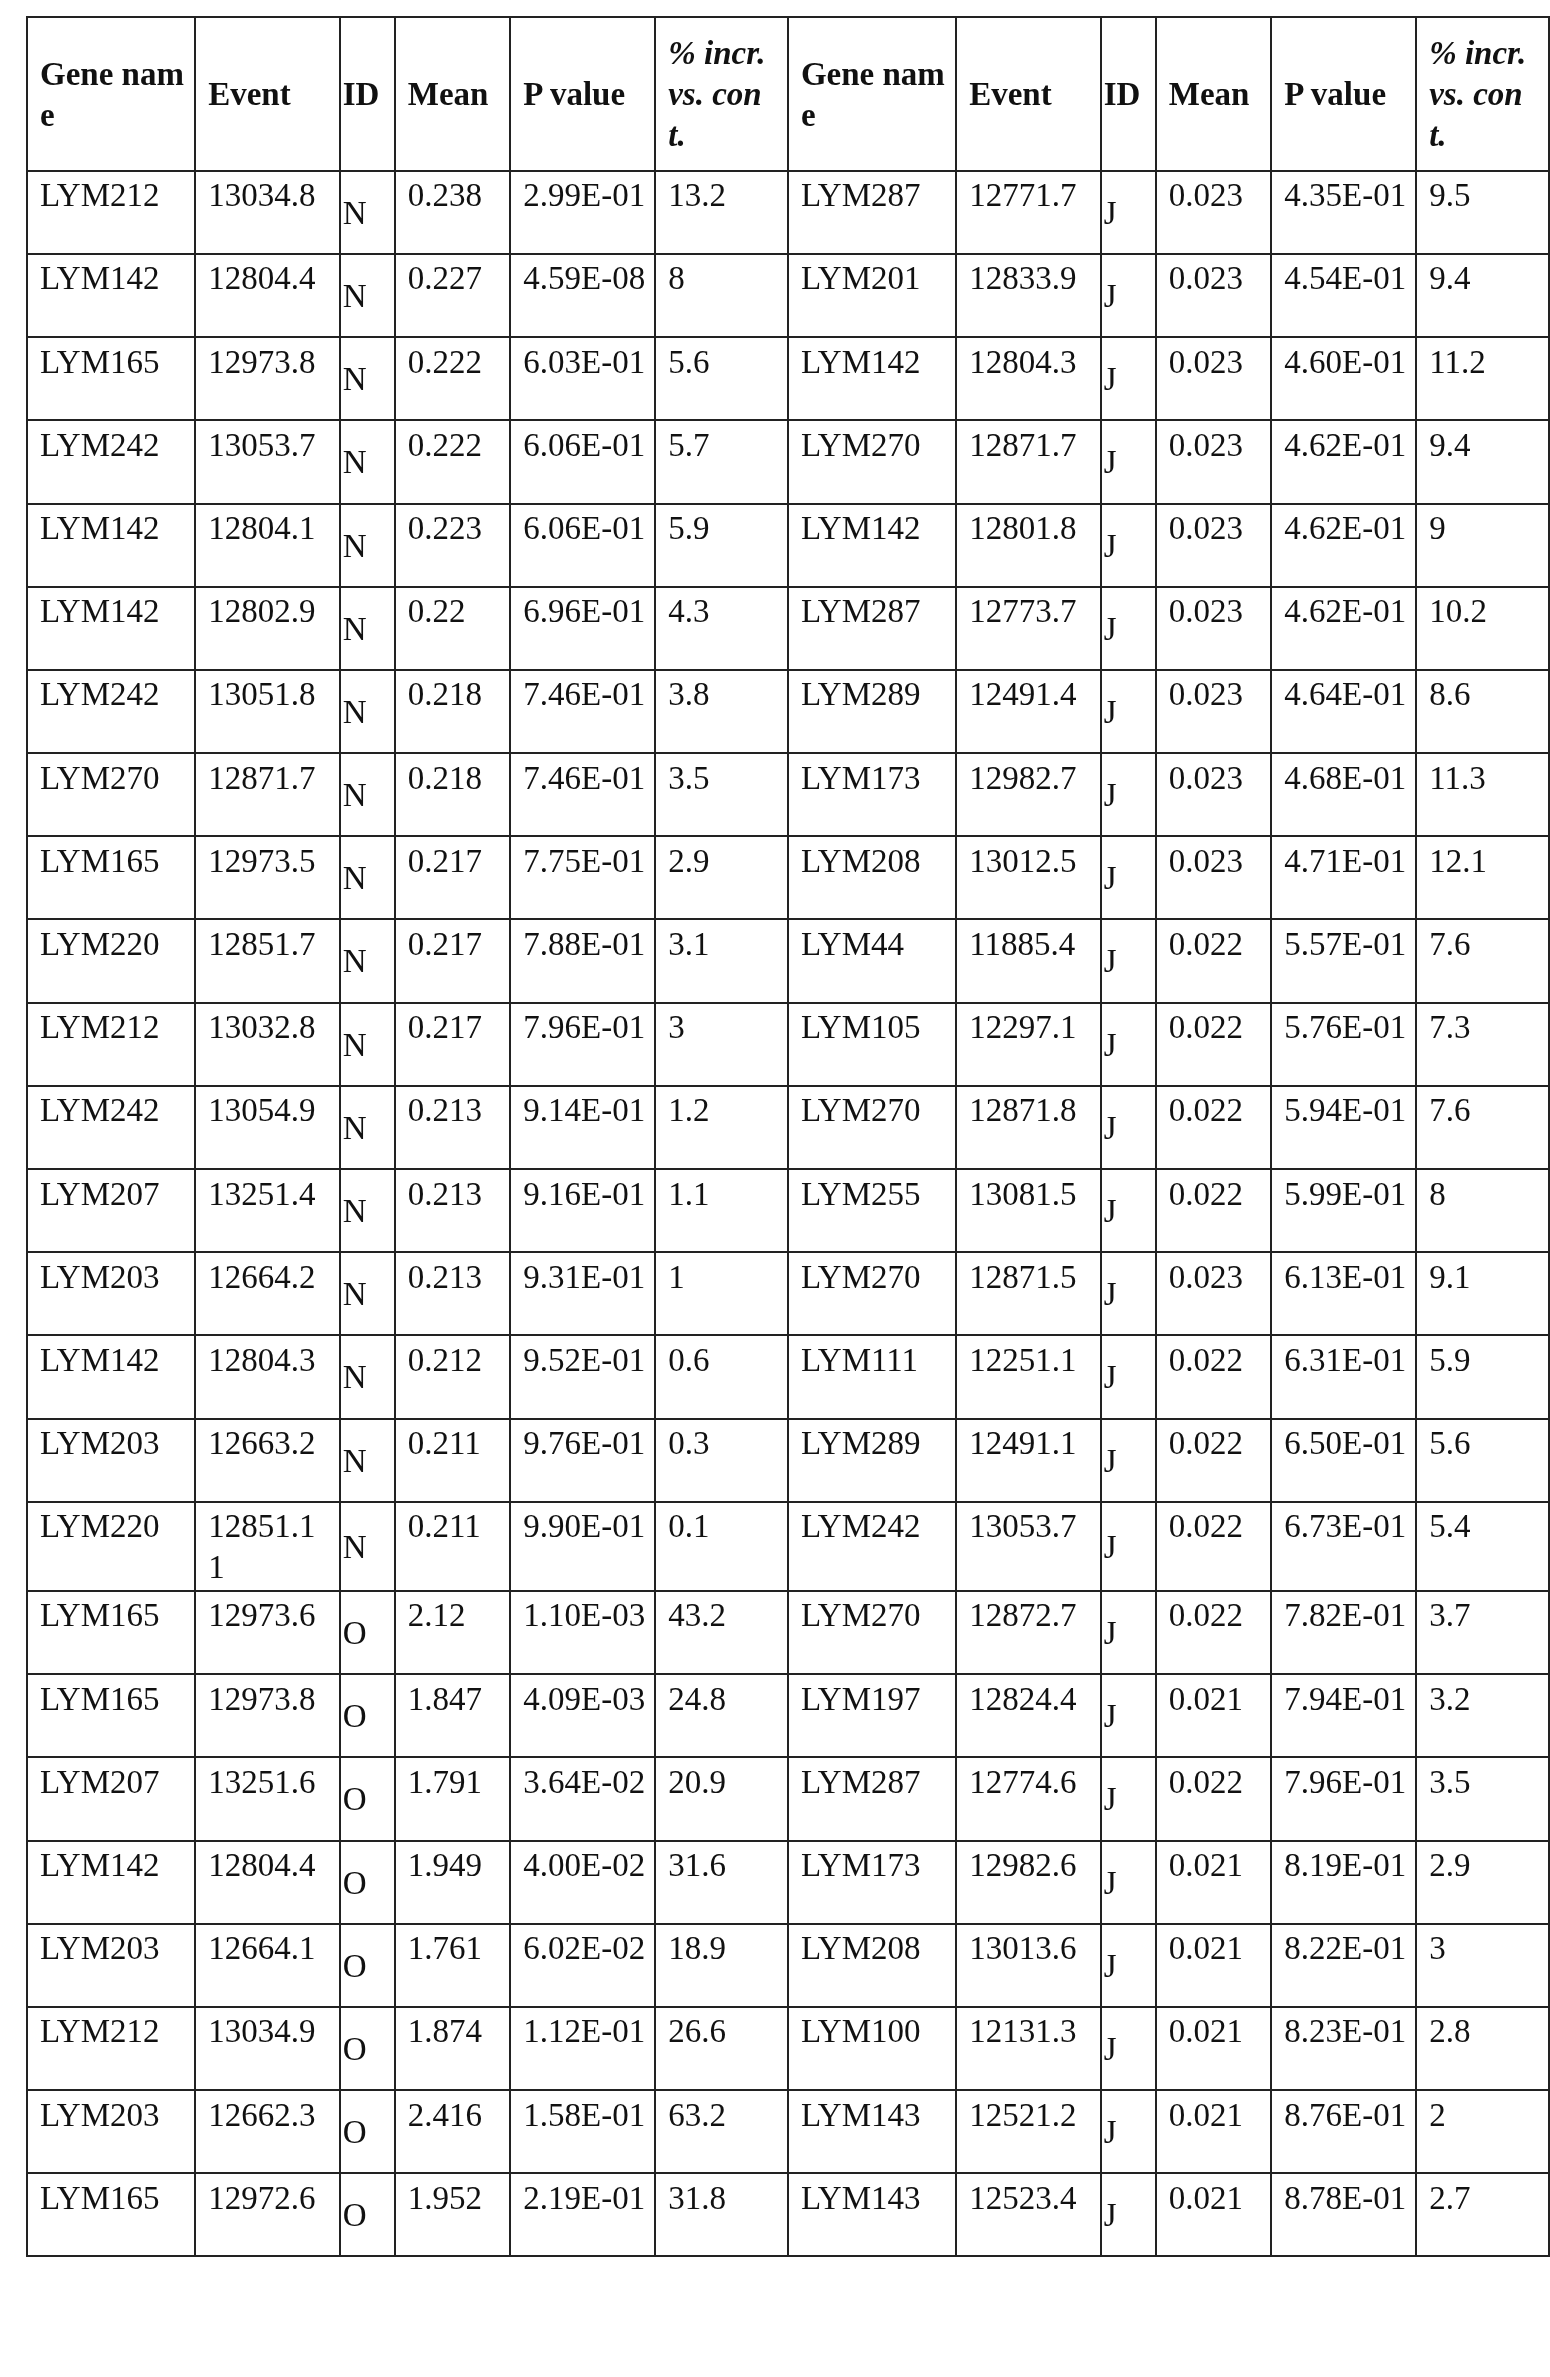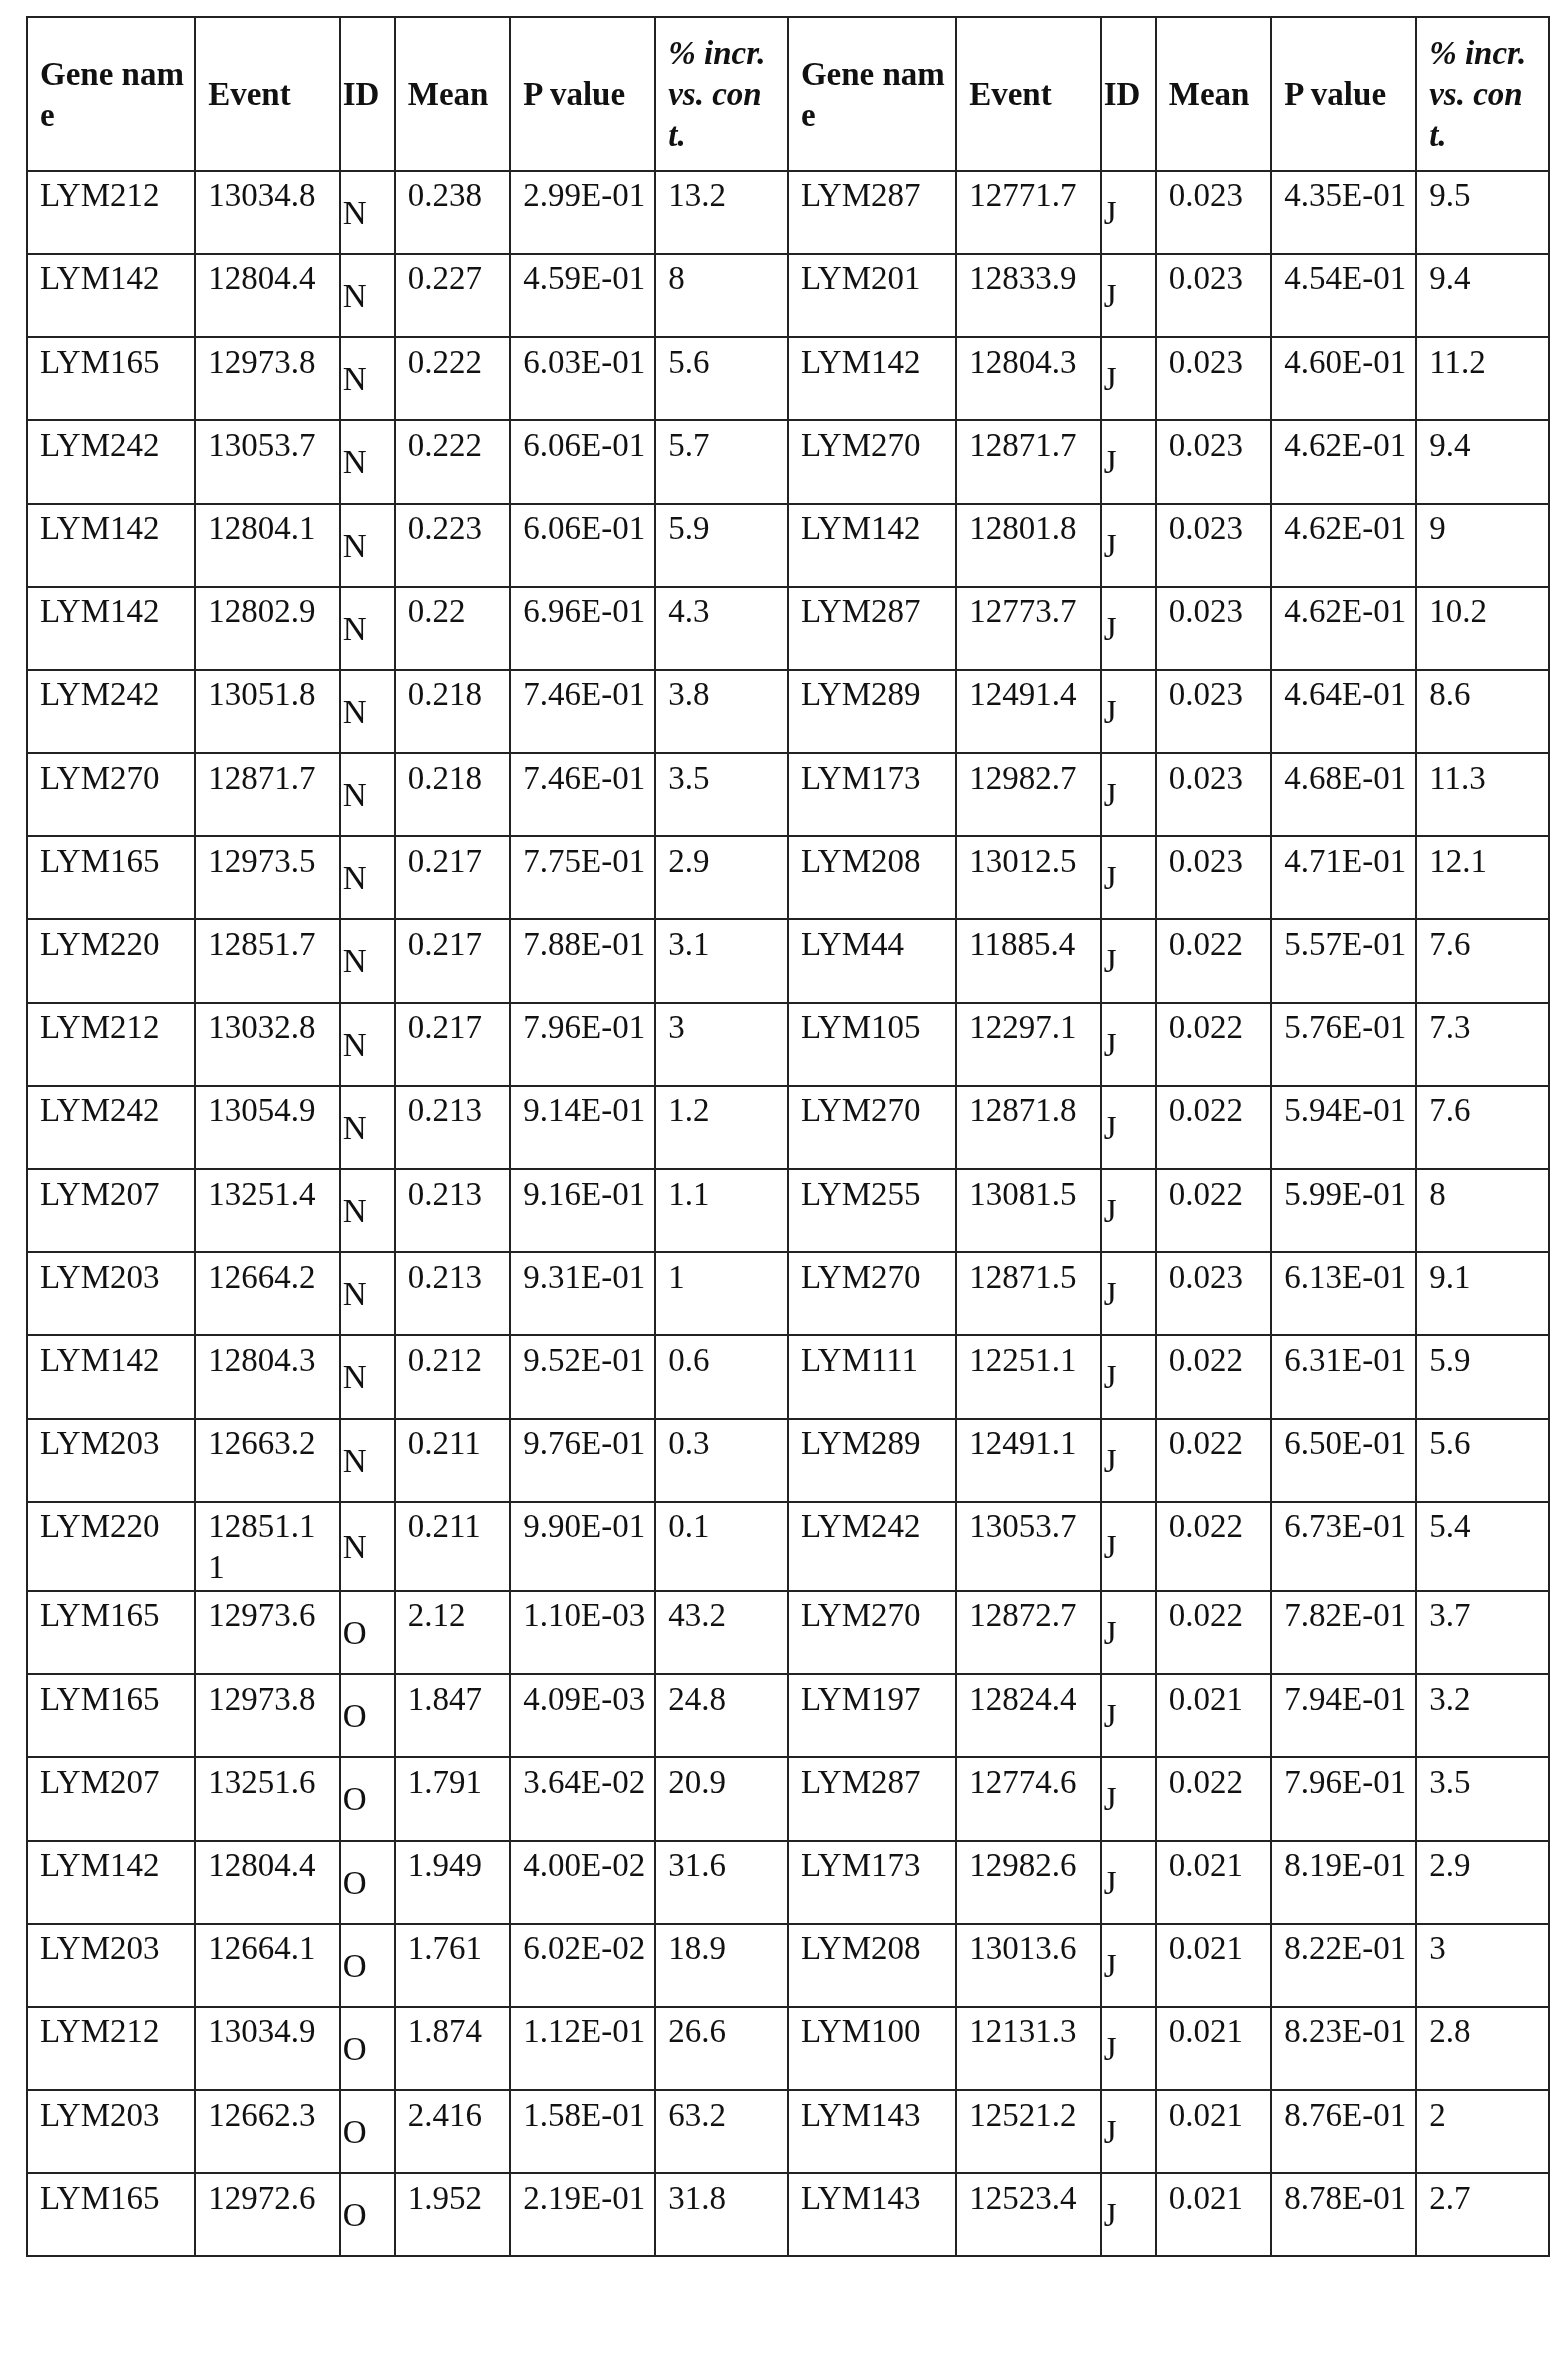--- a/index.html
+++ b/index.html
@@ -65,21 +65,21 @@
         <td class="id">J</td>
         <td>0.023</td>
         <td>4.35E-01</td>
         <td class="mid">9.5</td>
       </tr>
       <tr>
         <td>LYM142</td>
         <td>12804.4</td>
         <td class="id">N</td>
         <td>0.227</td>
-        <td>4.59E-01</td>
+        <td>4.59E-08</td>
         <td class="mid">8</td>
         <td>LYM201</td>
         <td>12833.9</td>
         <td class="id">J</td>
         <td>0.023</td>
         <td>4.54E-01</td>
         <td class="mid">9.4</td>
       </tr>
       <tr>
         <td>LYM165</td>

